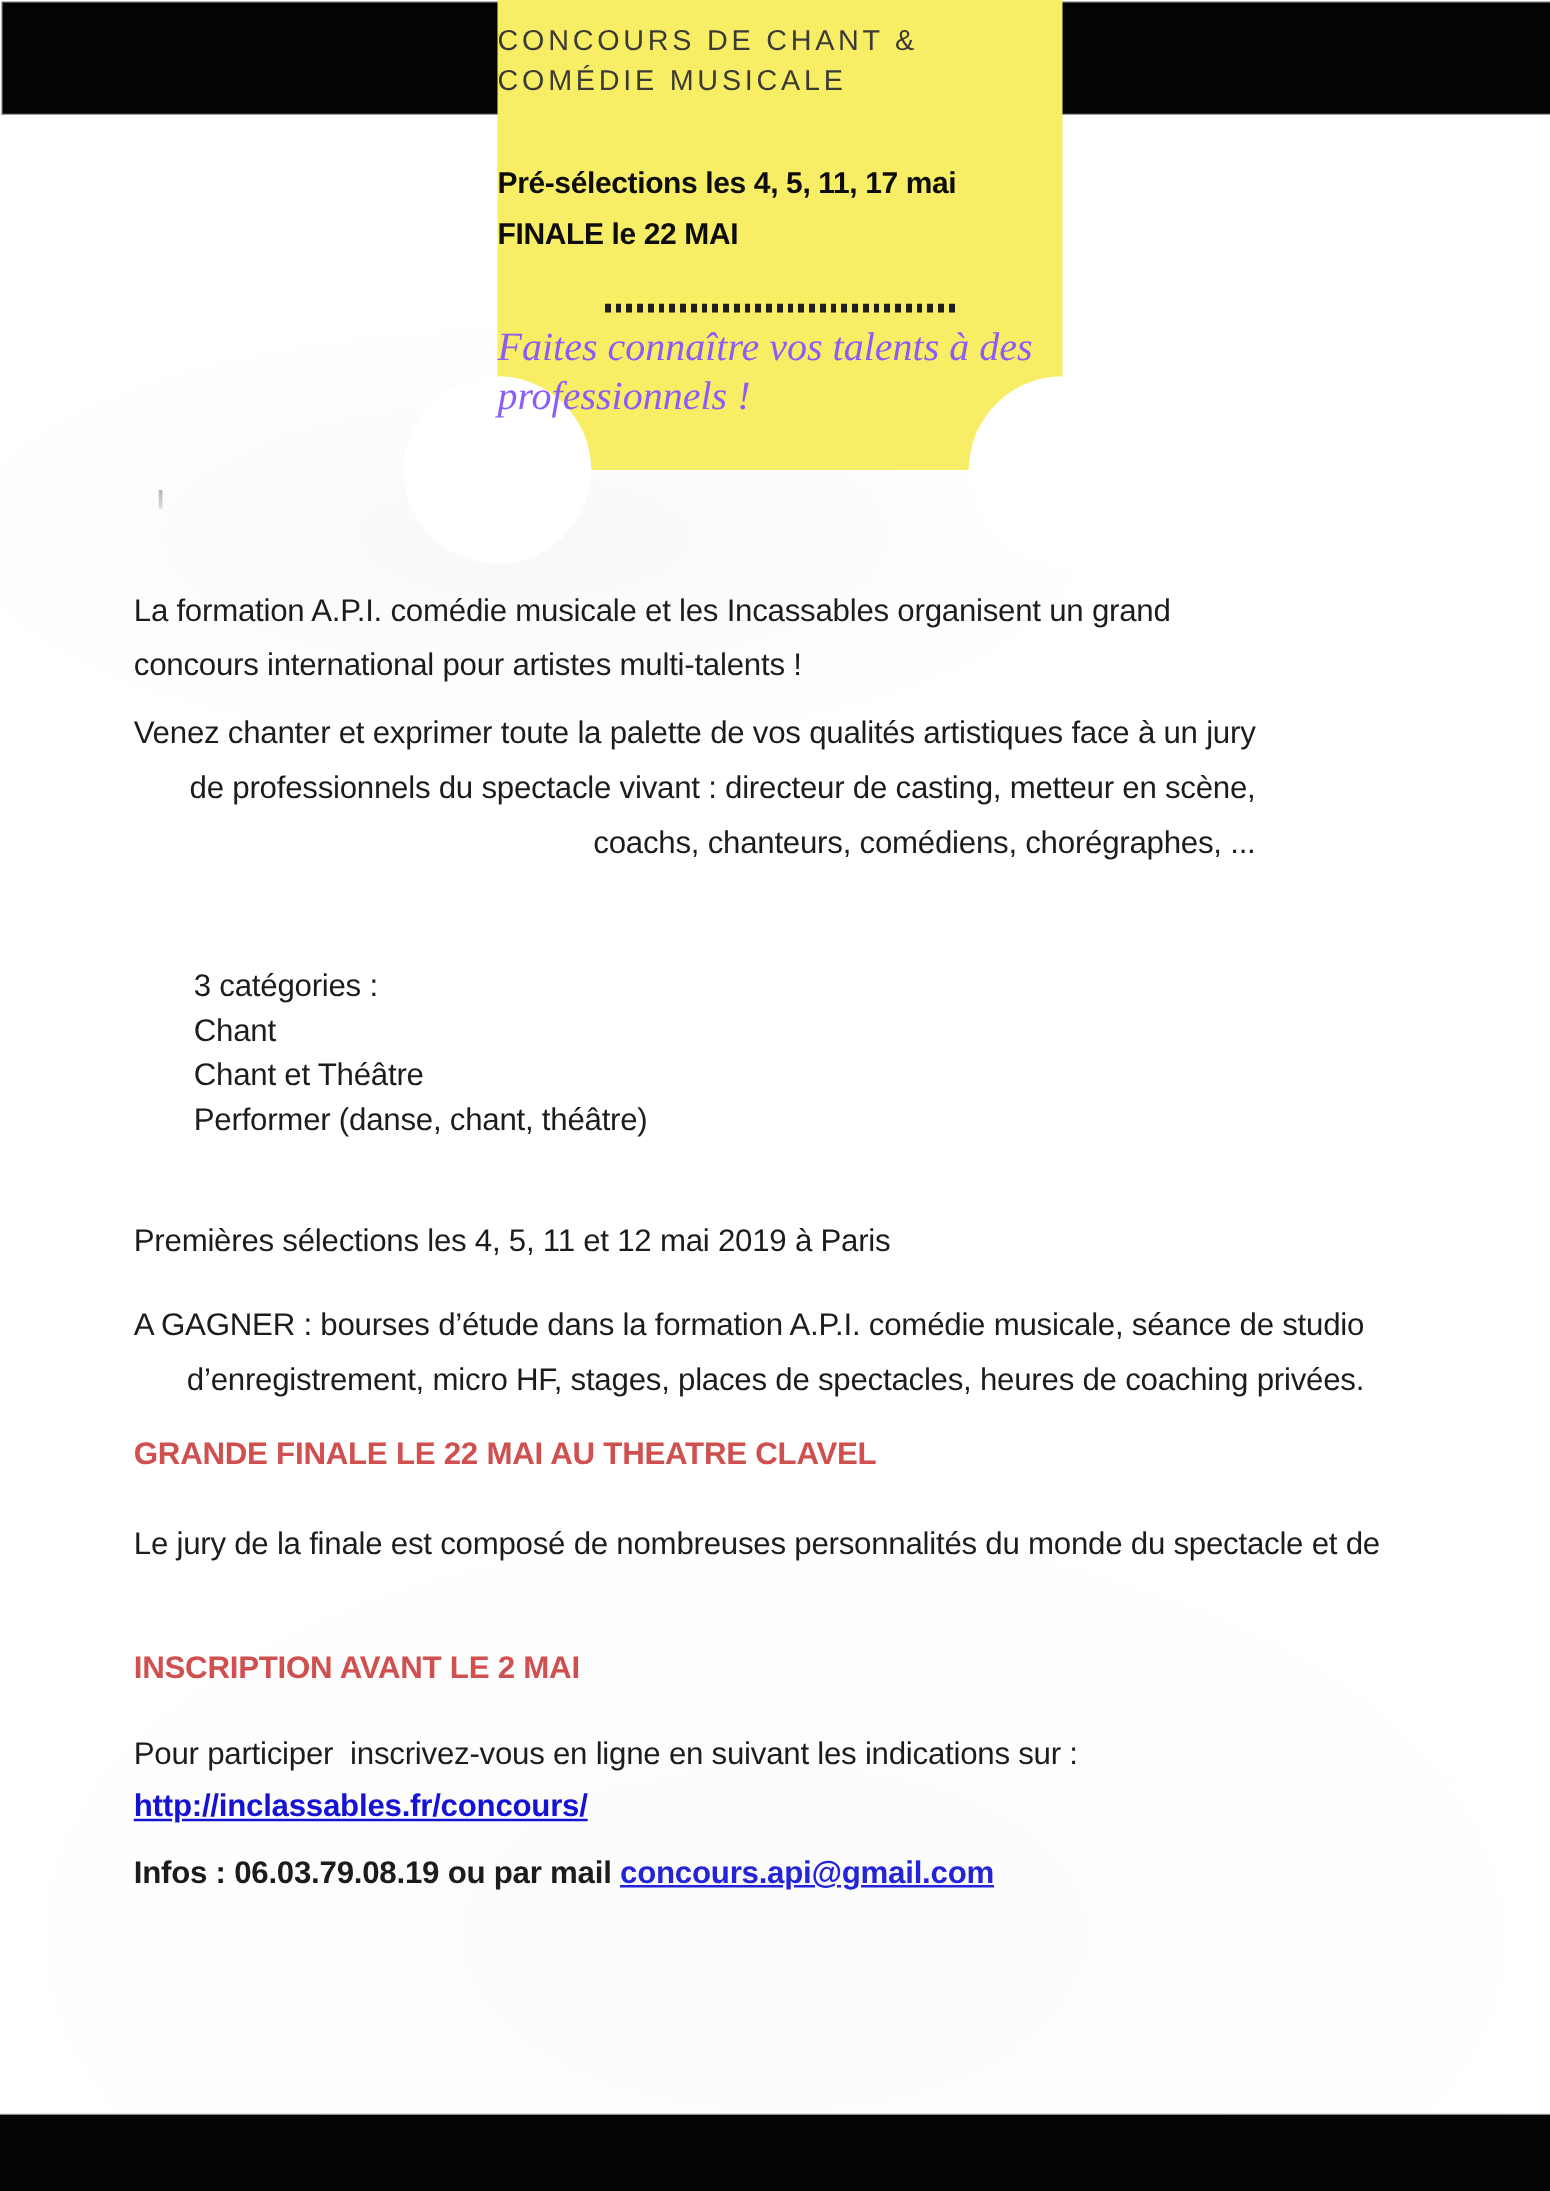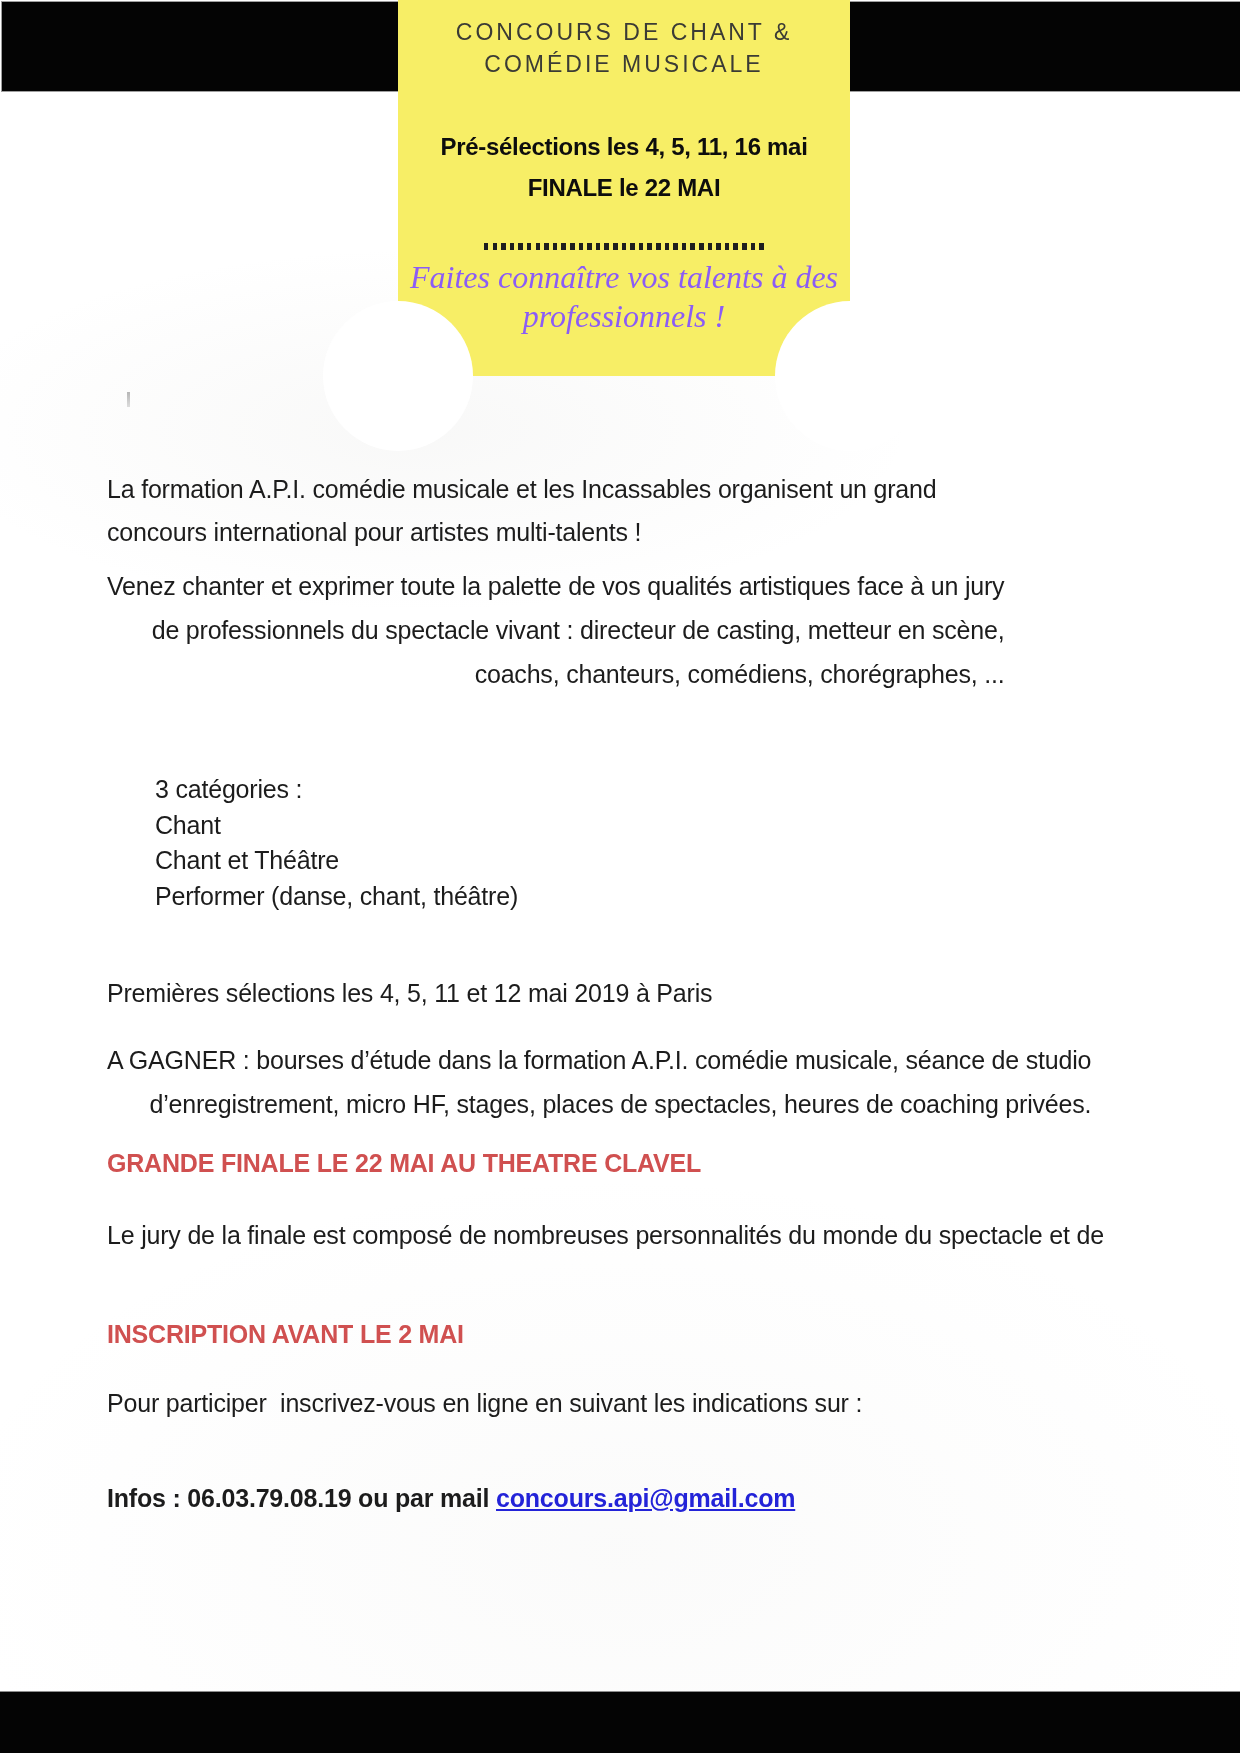--- a/index.html
+++ b/index.html
@@ -23,21 +23,21 @@
   }
   .bottom-bar{
     position:absolute;left:0;bottom:0;width:100%;height:61px;
     background:#040404;
     box-shadow:0 -1px 0 #8d8d8d;
   }
   .ticket{
     position:absolute;left:398px;top:0;width:452px;height:376px;
     background:#f7ee66;
     z-index:2;
-    text-align:center;
+    text-align:left;
   }
   .notch{
     position:absolute;width:150px;height:150px;border-radius:50%;
     background:#ffffff;
   }
   .notch-left{left:-75px;top:301px;}
   .notch-right{left:377px;top:301px;}
   .ticket-title{
     position:absolute;left:0;width:100%;top:16px;
     font-size:23px;line-height:32px;letter-spacing:3px;
@@ -88,21 +88,21 @@
   <div class="ticket">
     <div class="notch notch-left"></div>
     <div class="notch notch-right"></div>
 
     <div class="ticket-title">
       <div class="line">CONCOURS DE CHANT &amp;</div>
       <div class="line">COMÉDIE MUSICALE</div>
     </div>
 
     <div class="ticket-dates">
-      <div class="line">Pré-sélections les 4, 5, 11, 16 mai</div>
+      <div class="line">Pré-sélections les 4, 5, 11, 17 mai</div>
       <div class="line">FINALE le 22 MAI</div>
     </div>
 
     <div class="dotted-divider"></div>
 
     <div class="ticket-tagline">
       <div class="line">Faites connaître vos talents à des</div>
       <div class="line">professionnels !</div>
     </div>
   </div>
@@ -145,20 +145,23 @@
   </div>
 
   <div class="block red-heading lh43" style="top:1313px;">
     <div class="line">INSCRIPTION AVANT LE 2 MAI</div>
   </div>
 
   <div class="block lh43" style="top:1382px;">
     <div class="line">Pour participer  inscrivez-vous en ligne en suivant les indications sur :</div>
   </div>
 
+  <div class="block lh43" style="top:1424px;">
+    <a class="line link bold">http://inclassables.fr/concours/</a>
+  </div>
 
   <div class="block lh43" style="top:1477px;font-weight:bold;">
     <span class="line">Infos : 06.03.79.08.19 ou par mail </span><a class="line link email">concours.api@gmail.com</a>
   </div>
 
   <div class="bottom-bar"></div>
 
 </div>
 
 </body></html>

